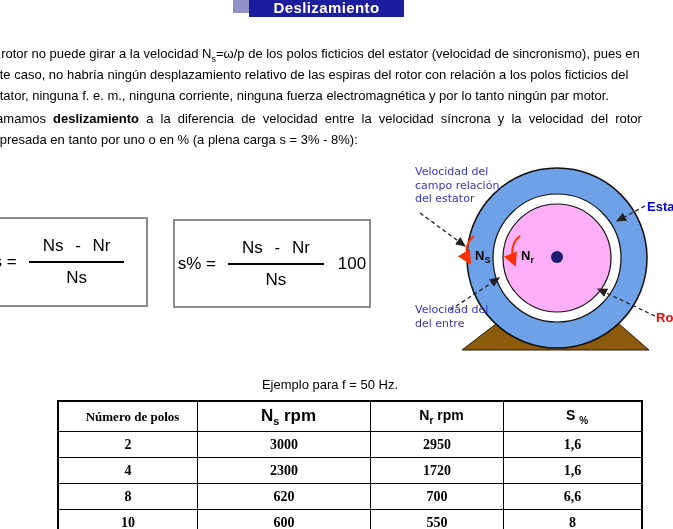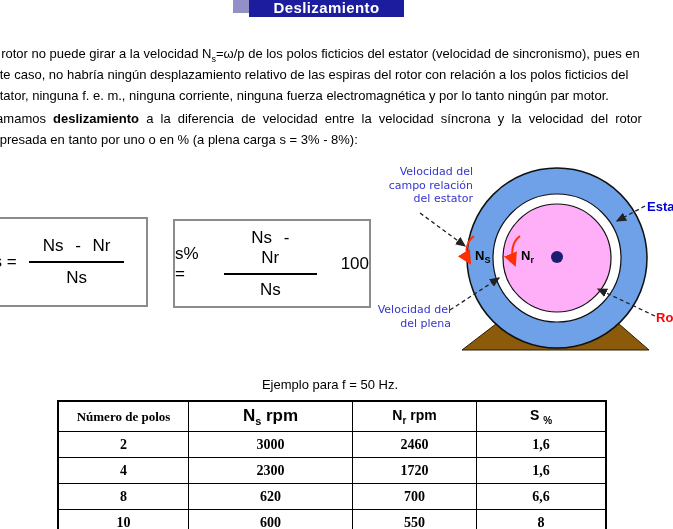--- a/index.html
+++ b/index.html
@@ -19,37 +19,37 @@
   #p2{top:108px;}
   #p2 .line:first-child{word-spacing:3.5px;}
   .para sub{font-size:9px;}
   .b{font-weight:bold;}
   
   .fbox{position:absolute;height:90px;border:2px solid #8C8C8C;box-sizing:border-box;
     display:flex;align-items:center;justify-content:center;gap:12px;font-size:17px;background:#fff;}
   #fbox1{left:-30px;top:217px;width:178px;}
   #fbox2{left:173px;top:219px;width:198px;height:89px;}
   .frac{display:inline-block;text-align:center;}
-  .frac .num{padding:0 14px 5px 14px;word-spacing:7px;}
+  .frac .num{padding:0 14px 5px 14px;word-spacing:7px;text-align:right;}
   .frac .den{border-top:2px solid #000;padding:5px 14px 0 14px;}
-  .mult{margin-left:12px;}
+  .mult{margin-left:2px;}
   
   #diagram-svg{position:absolute;left:368px;top:160px;}
-  .hand{position:absolute;text-align:right;color:#3535CC;font-size:11px;line-height:13.5px;
-    font-family:"DejaVu Sans",sans-serif;}
+  .hand{position:absolute;text-align:left;color:#3535CC;font-size:11px;line-height:13.5px;
+    font-family:"DejaVu Sans",sans-serif;margin-left:44px;}
   #label-field{left:371px;top:165px;width:102px;}
   #label-rspeed{left:371px;top:303px;width:80px;}
   #label-estator{position:absolute;left:647px;top:199px;font-weight:bold;font-size:13px;color:#0000D8;white-space:nowrap;}
   #label-rotor{position:absolute;left:656px;top:310px;font-weight:bold;font-size:13px;color:#FF0000;white-space:nowrap;}
   
   #caption{position:absolute;left:0;top:377px;width:660px;text-align:center;font-size:13px;}
   #ex-table{position:absolute;left:57px;top:400px;border-collapse:collapse;table-layout:fixed;}
   #ex-table td,#ex-table th{border:1px solid #000;text-align:center;vertical-align:middle;padding:0;}
   #ex-table{border:2px solid #000;}
-  #ex-table th{height:29px;}
+  #ex-table th{height:29px;padding-left:9px;}
   #ex-table td{height:25px;font-family:"Liberation Serif",serif;font-weight:bold;font-size:14px;}
   .th-serif{font-family:"Liberation Serif",serif;font-weight:bold;font-size:13px;}
   .th-big{font-family:"Liberation Sans",sans-serif;font-weight:bold;font-size:17px;}
   .th-big sub{font-size:11px;}
   .th-mid{font-family:"Liberation Sans",sans-serif;font-weight:bold;font-size:14px;}
   .th-mid sub{font-size:10px;}
   .c0{width:129px;}.c1{width:163px;}.c2{width:123px;}.c3{width:128px;}
 </style>
 </head>
 <body>
@@ -114,39 +114,39 @@
   <line x1="287" y1="156" x2="230" y2="129" stroke="#222" stroke-width="1.3" stroke-dasharray="4,3" marker-end="url(#ah-black)"></line>
 </svg>
 
 <div class="hand" id="label-field">
   <div>Velocidad del</div>
   <div>campo relación</div>
   <div>del estator</div>
 </div>
 <div class="hand" id="label-rspeed">
   <div>Velocidad del</div>
-  <div>del plena</div>
+  <div>del entre</div>
 </div>
 <div id="label-estator">Estator</div>
 <div id="label-rotor">Rotor</div>
 
 <div id="caption">Ejemplo para f = 50 Hz.</div>
 
 <table id="ex-table">
   <tbody>
       <tr>
     <th class="c0 th-serif">Número de polos</th>
     <th class="c1 th-big"><span>N</span><sub>s</sub><span> rpm</span></th>
     <th class="c2 th-mid"><span>N</span><sub>r</sub><span> rpm</span></th>
     <th class="c3 th-mid"><span>S</span> <sub>%</sub><span></span></th>
   </tr>
   <tr>
     <td>2</td>
     <td>3000</td>
-    <td>2460</td>
+    <td>2950</td>
     <td>1,6</td>
   </tr>
   <tr>
     <td>4</td>
     <td>2300</td>
     <td>1720</td>
     <td>1,6</td>
   </tr>
   <tr>
     <td>8</td>

